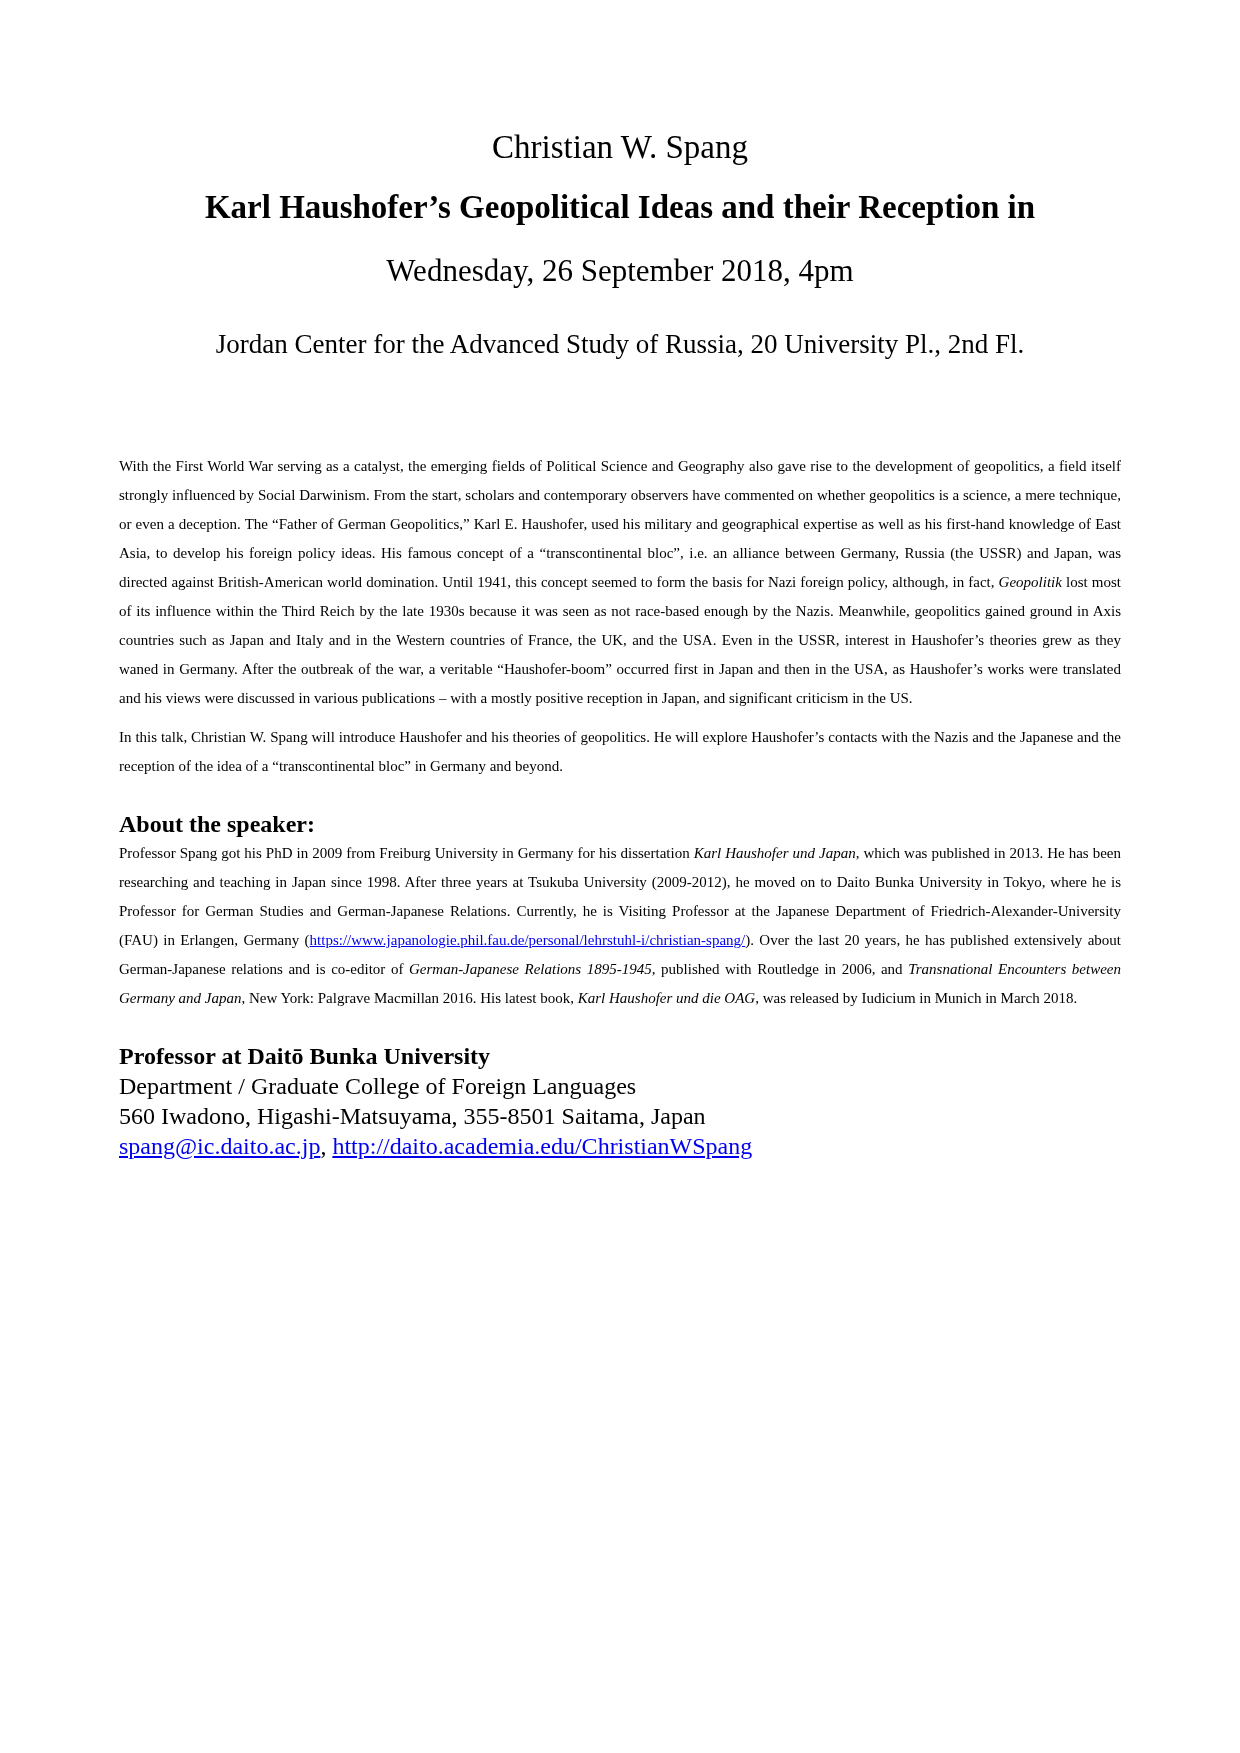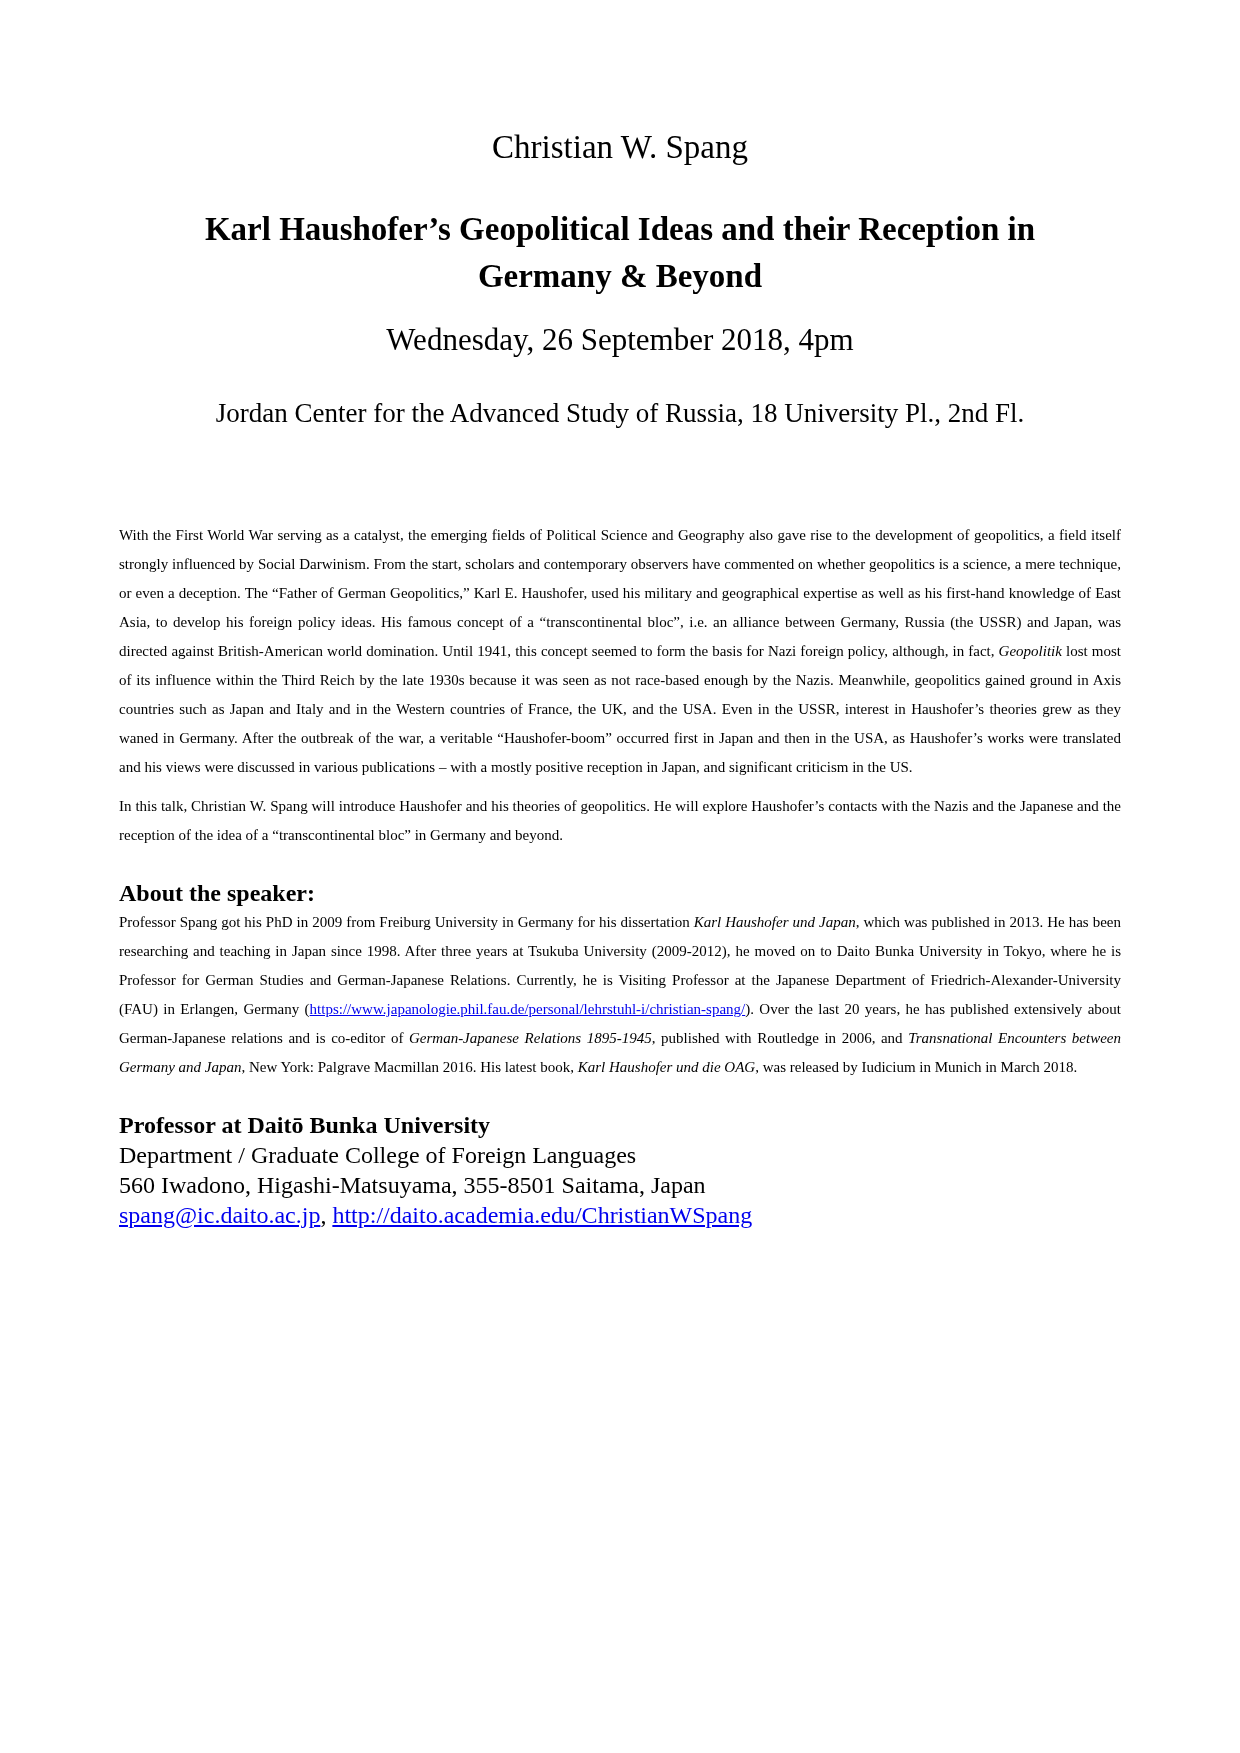--- a/index.html
+++ b/index.html
@@ -23,21 +23,21 @@
   .author {
     text-align: center;
     font-size: 33px;
     line-height: 42px;
   }
   .talk-title {
     text-align: center;
     font-weight: bold;
     font-size: 33px;
     line-height: 47px;
-    margin-top: 38px;
+    margin-top: 16px;
   }
   .datetime {
     text-align: center;
     font-size: 31px;
     line-height: 42px;
     margin-top: 19px;
   }
   .venue {
     text-align: center;
     font-size: 27px;
@@ -71,26 +71,25 @@
 </style>
 </head>
 <body>
 
 <div class="page">
 
   <div class="author">Christian W. Spang</div>
 
   <div class="talk-title">
     <div>Karl Haushofer’s Geopolitical Ideas and their Reception in</div>
-    <div>Germany &amp; Beyond</div>
   </div>
 
   <div class="datetime">Wednesday, 26 September 2018, 4pm</div>
 
-  <div class="venue">Jordan Center for the Advanced Study of Russia, 18 University Pl., 2nd Fl.</div>
+  <div class="venue">Jordan Center for the Advanced Study of Russia, 20 University Pl., 2nd Fl.</div>
 
   <div class="para p1"><span>With the First World War serving as a catalyst, the emerging fields of Political Science and Geography also gave rise to the development of geopolitics, a field itself strongly influenced by Social Darwinism. From the start, scholars and contemporary observers have commented on whether geopolitics is a science, a mere technique, or even a deception. The “Father of German Geopolitics,” Karl E. Haushofer, used his military and geographical expertise as well as his first-hand knowledge of East Asia, to develop his foreign policy ideas. His famous concept of a “transcontinental bloc”, i.e. an alliance between Germany, Russia (the USSR) and Japan, was directed against British-American world domination. Until 1941, this concept seemed to form the basis for Nazi foreign policy, although, in fact, </span><span style="font-style: italic;">Geopolitik</span><span> lost most of its influence within the Third Reich by the late 1930s because it was seen as not race-based enough by the Nazis. Meanwhile, geopolitics gained ground in Axis countries such as Japan and Italy and in the Western countries of France, the UK, and the USA. Even in the USSR, interest in Haushofer’s theories grew as they waned in Germany. After the outbreak of the war, a veritable “Haushofer-boom” occurred first in Japan and then in the USA, as Haushofer’s works were translated and his views were discussed in various publications – with a mostly positive reception in Japan, and significant criticism in the US.</span></div>
 
   <div class="para p2"><span>In this talk, Christian W. Spang will introduce Haushofer and his theories of geopolitics. He will explore Haushofer’s contacts with the Nazis and the Japanese and the reception of the idea of a “transcontinental bloc” in Germany and beyond.</span></div>
 
   <div class="about-heading">About the speaker:</div>
 
   <div class="para"><span>Professor Spang got his PhD in 2009 from Freiburg University in Germany for his dissertation </span><span style="font-style: italic;">Karl Haushofer und Japan</span><span>, which was published in 2013. He has been researching and teaching in Japan since 1998. After three years at Tsukuba University (2009-2012), he moved on to Daito Bunka University in Tokyo, where he is Professor for German Studies and German-Japanese Relations. Currently, he is Visiting Professor at the Japanese Department of Friedrich-Alexander-University (FAU) in Erlangen, Germany (</span><a class="doc-link" href="#">https://www.japanologie.phil.fau.de/personal/lehrstuhl-i/christian-spang/</a><span>). Over the last 20 years, he has published extensively about German-Japanese relations and is co-editor of </span><span style="font-style: italic;">German-Japanese Relations 1895-1945</span><span>, published with Routledge in 2006, and </span><span style="font-style: italic;">Transnational Encounters between Germany and Japan</span><span>, New York: Palgrave Macmillan 2016. His latest book, </span><span style="font-style: italic;">Karl Haushofer und die OAG</span><span>, was released by Iudicium in Munich in March 2018.</span></div>
 
   <div class="contact">

